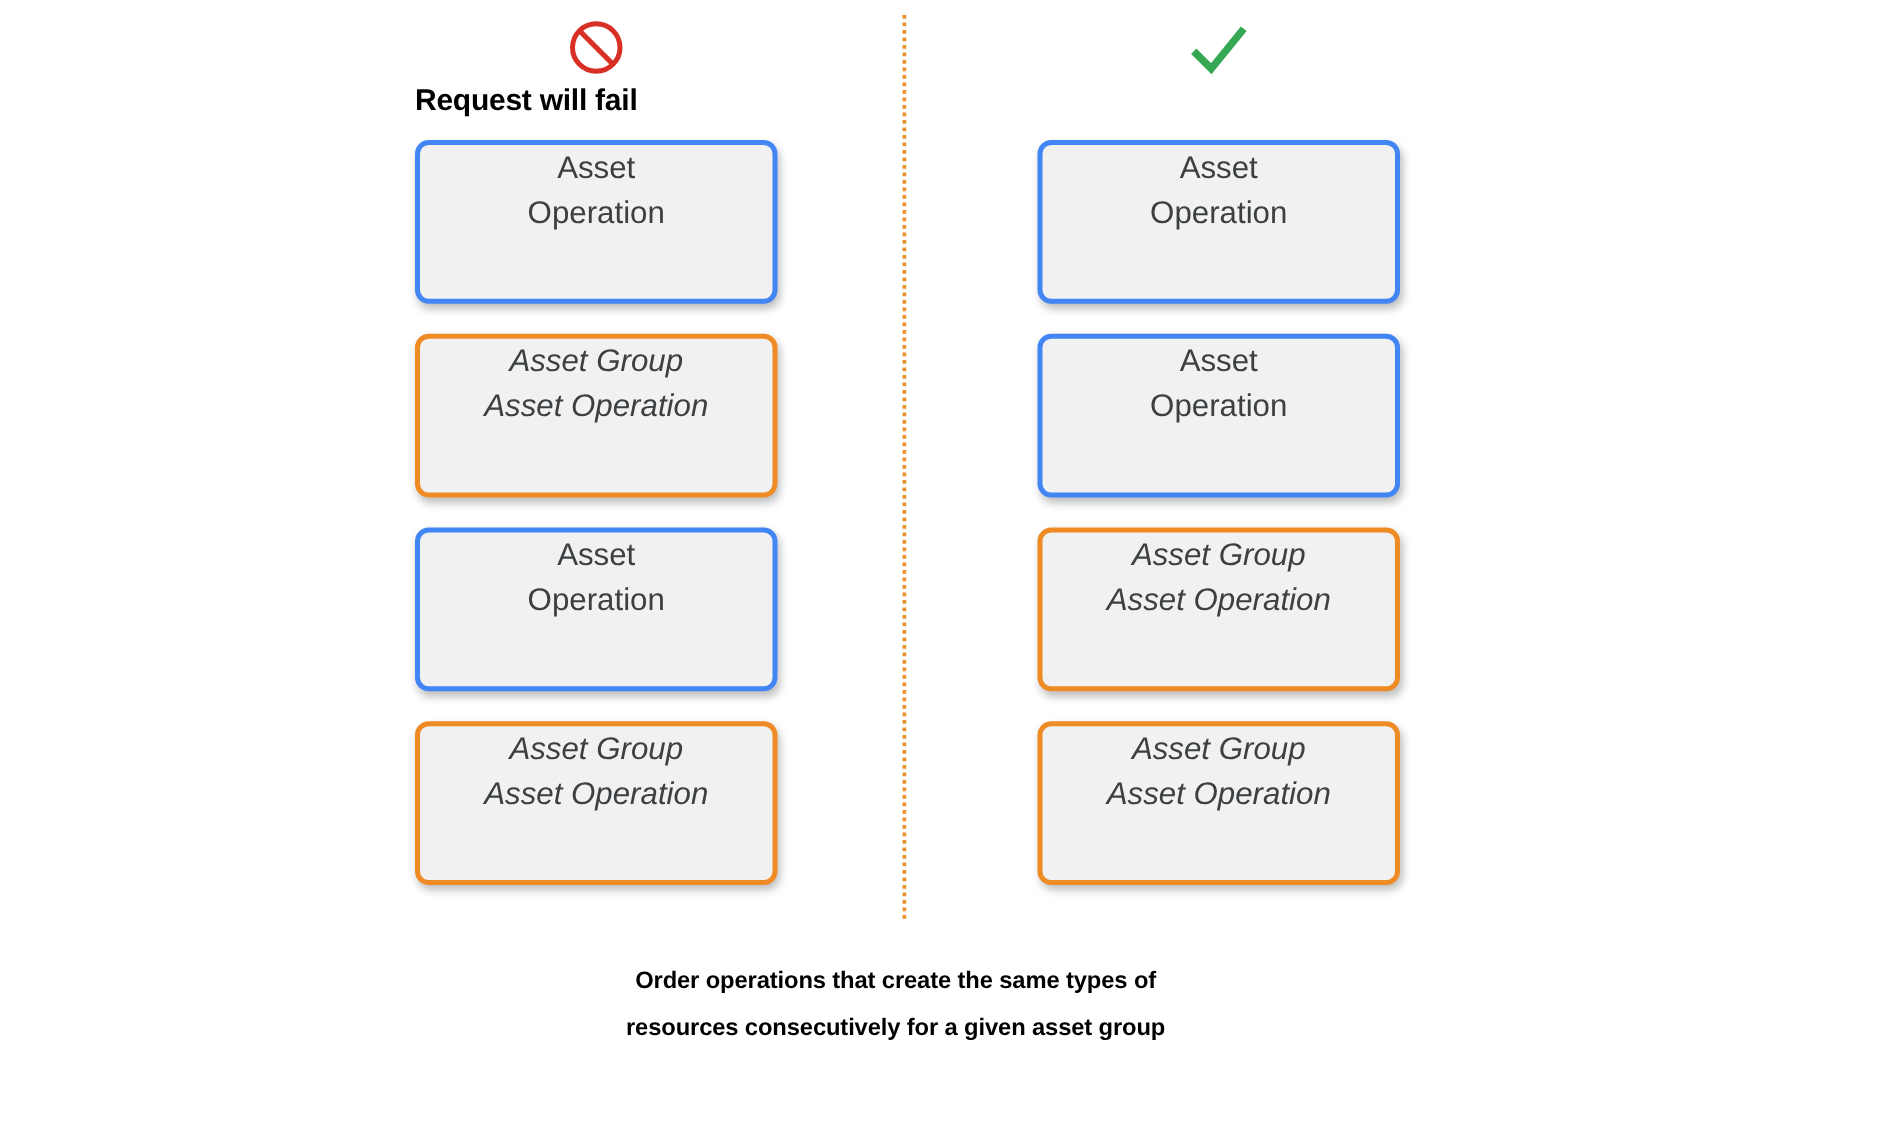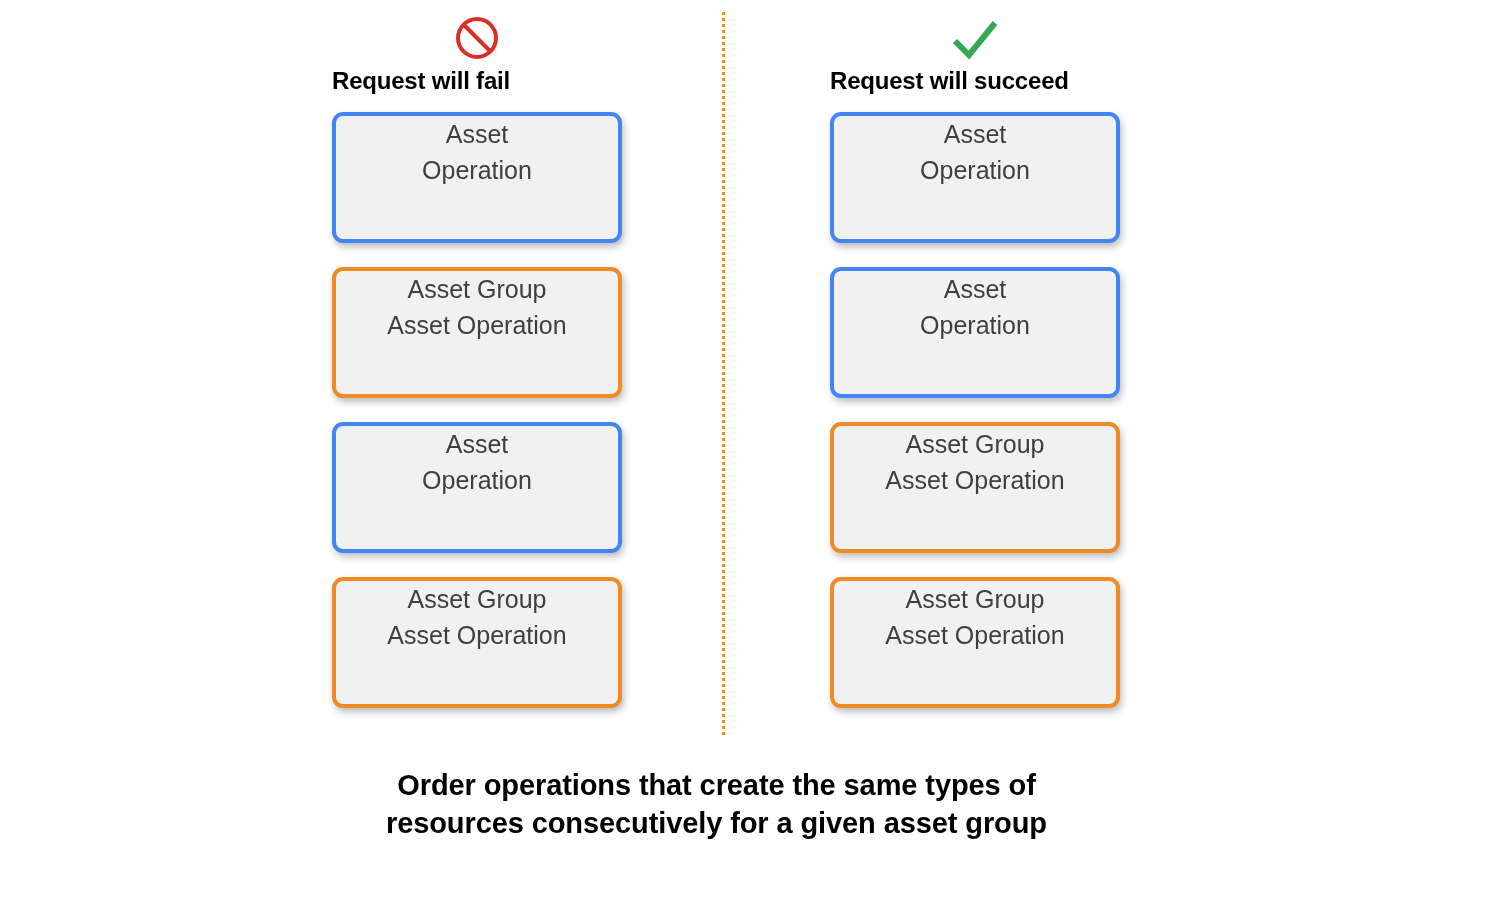--- a/index.html
+++ b/index.html
@@ -81,39 +81,39 @@
     border-radius: 11px;
     display: flex;
     align-items: flex-start;
     justify-content: center;
     box-shadow: 2px 4px 7px rgba(0,0,0,0.26);
     text-align: center;
   }
   .card:last-child { margin-bottom: 0; }
 
   .card.blue   { border: 4px solid #4285F4; }
-  .card.orange { border: 4px solid #EF8B25; }
+  .card.orange { border: 4px solid #EF8B25; font-style: italic; }
 
   .card-text {
     font-size: 25px;
     line-height: 36px;
     color: #3C4043;
     font-weight: normal;
     white-space: pre-line;
     padding: 0 6px;
   }
 
   
   .caption {
     position: absolute;
     left: 0;
     top: 766px;
     width: 1433px;
     text-align: center;
-    font-size: 29px;
+    font-size: 19px;
     font-weight: bold;
     line-height: 38px;
     color: #000000;
     letter-spacing: -0.1px;
     white-space: pre-line;
   }
 </style>
 </head>
 <body>
 
@@ -152,21 +152,20 @@
     </div>
   </div>
 
   <div class="column right">
     <div class="col-header">
       <div class="header-icon">
         <svg width="56" height="48" viewBox="0 0 56 48" aria-hidden="true">
           <polyline points="8,27 22,41 48,9" fill="none" stroke="#34A853" stroke-width="6" stroke-linecap="butt" stroke-linejoin="miter"></polyline>
         </svg>
       </div>
-      <div class="header-label">Request will succeed</div>
     </div>
 
     <div class="stack">
       <div class="card blue">
         <span class="card-text">Asset
 Operation</span>
       </div>
       <div class="card blue">
         <span class="card-text">Asset
 Operation</span>

